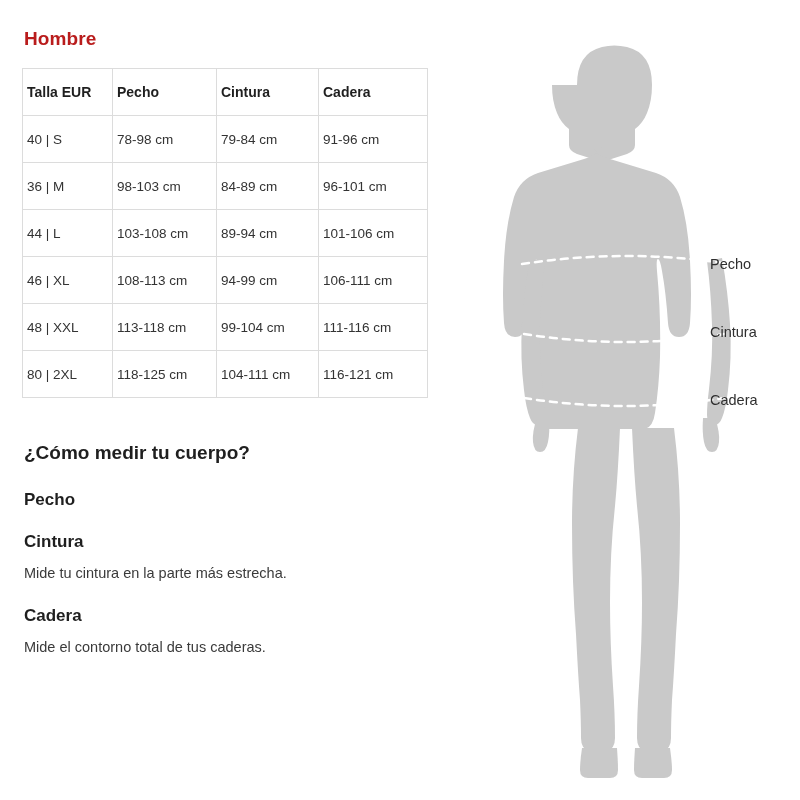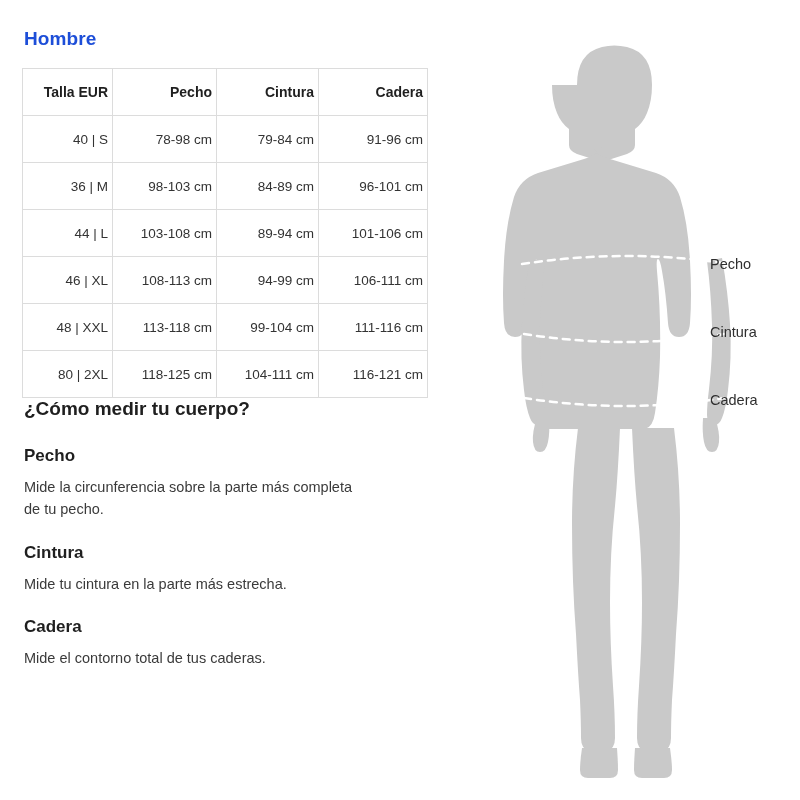--- a/index.html
+++ b/index.html
@@ -24,52 +24,53 @@
   
   .left-col {
     position: absolute;
     left: 22px;
     top: 28px;
     width: 430px;
   }
   .section-title {
     font-size: 19px;
     font-weight: bold;
-    color: #1d4ed8;
+    color: #b91c1c;
     margin: 0 0 18px 2px;
     letter-spacing: .1px;
   }
 
   table.size-table {
     border-collapse: collapse;
     width: 405px;
     table-layout: fixed;
   }
   table.size-table th,
   table.size-table td {
     border: 1px solid #dcdcdc;
-    text-align: right;
+    text-align: left;
     font-size: 13.5px;
     color: #333;
     height: 46px;
     padding: 0 4px;
     vertical-align: middle;
     white-space: nowrap;
   }
   table.size-table th {
     font-weight: bold;
     color: #1f1f1f;
     font-size: 14px;
   }
   table.size-table col.c0 { width: 90px; }
   table.size-table col.c1 { width: 104px; }
   table.size-table col.c2 { width: 102px; }
   table.size-table col.c3 { width: 109px; }
 
   .howto {
+    margin-top: 44px;
   }
   .howto-title {
     font-size: 19px;
     font-weight: bold;
     color: #1f1f1f;
     margin: 0 0 26px 2px;
   }
   .measure-block {
     margin-bottom: 22px;
   }
@@ -177,21 +178,20 @@
           <td>116-121 cm</td>
         </tr>
       </tbody>
     </table>
 
     <div class="howto">
       <h2 class="howto-title">¿Cómo medir tu cuerpo?</h2>
 
       <div class="measure-block">
         <h3 class="measure-name">Pecho</h3>
-        <p class="measure-desc">Mide la circunferencia sobre la parte más completa de tu pecho.</p>
       </div>
 
       <div class="measure-block">
         <h3 class="measure-name">Cintura</h3>
         <p class="measure-desc">Mide tu cintura en la parte más estrecha.</p>
       </div>
 
       <div class="measure-block">
         <h3 class="measure-name">Cadera</h3>
         <p class="measure-desc">Mide el contorno total de tus caderas.</p>

